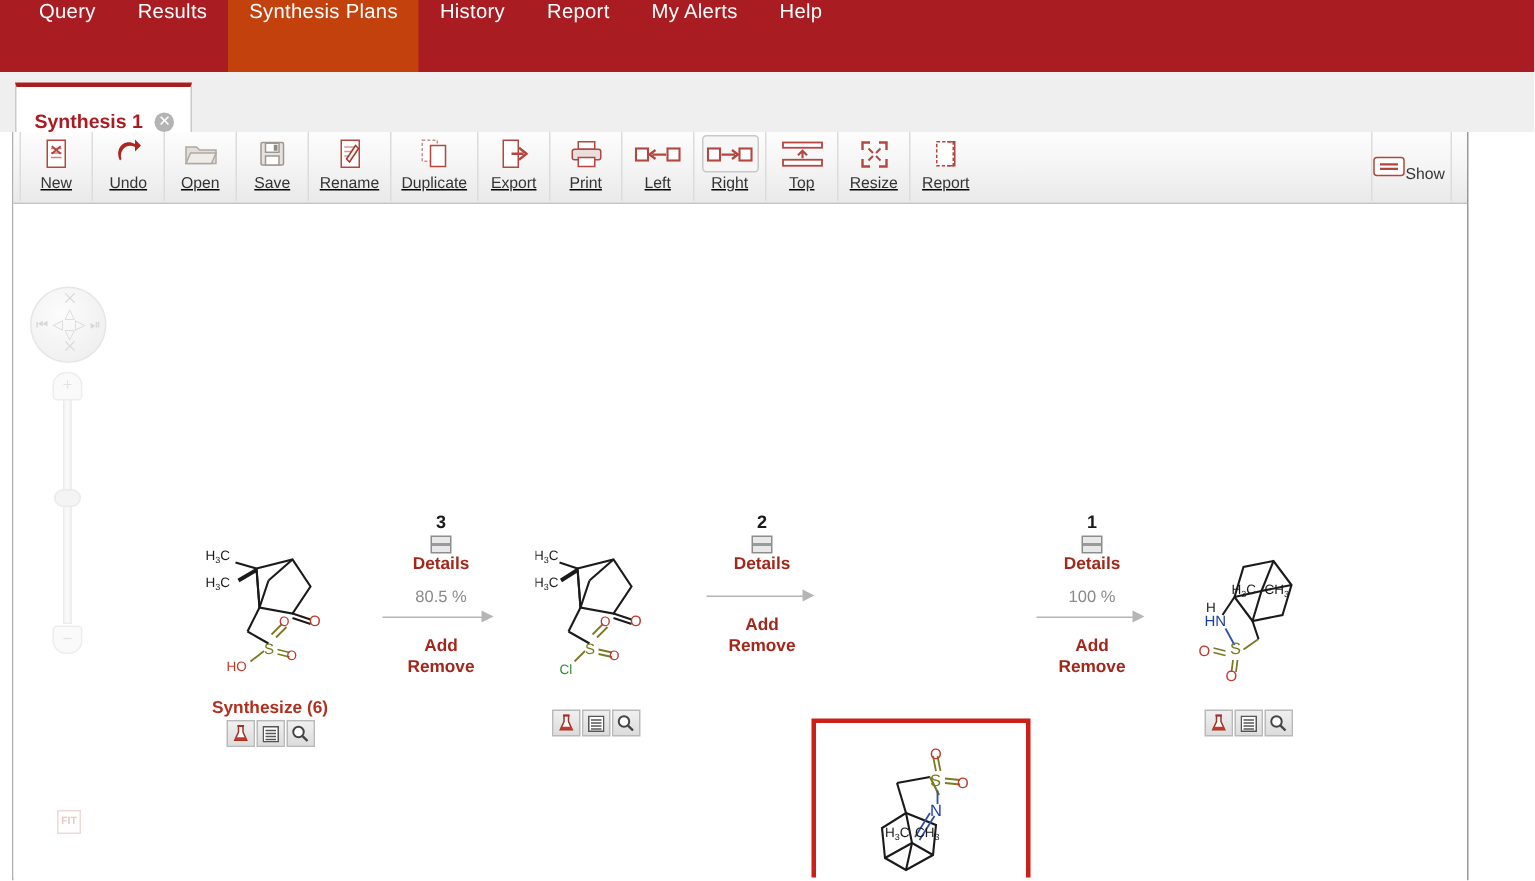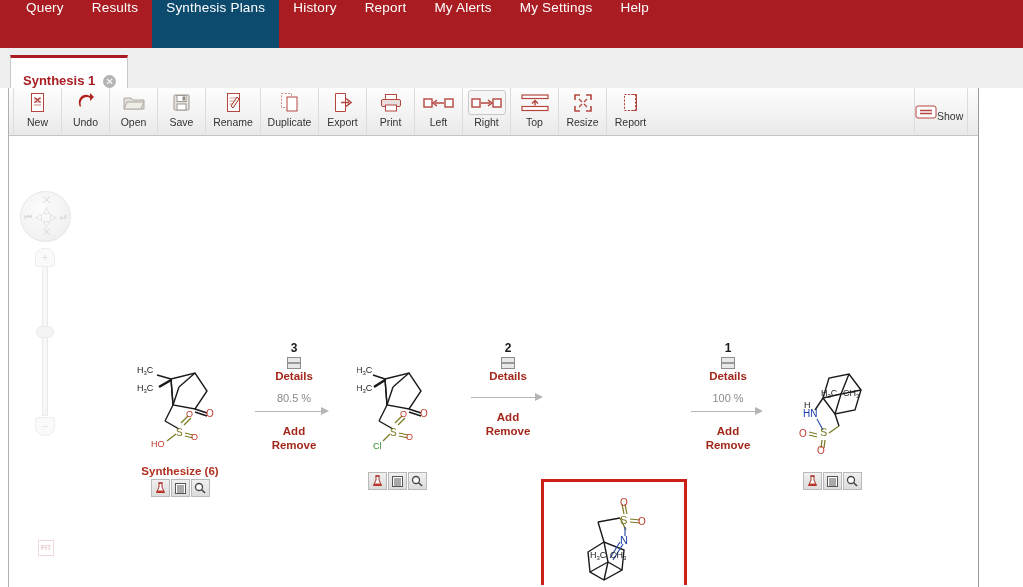--- a/index.html
+++ b/index.html
@@ -31,21 +31,21 @@
     align-items: flex-start;
     padding: 0 14px;
     color: #ffffff;
     font-size: 13.5px;
     font-weight: normal;
     letter-spacing: .2px;
     white-space: nowrap;
     cursor: pointer;
   }
   .navitem.active {
-    background: #0c4a6e;
+    background: #c2410c;
   }
   #navshadow {
     position: absolute;
     left: 0; top: 48px;
     width: 1023px; height: 3px;
     background: linear-gradient(to bottom, rgba(0,0,0,.13), rgba(0,0,0,0));
   }
 
   
   #tabstrip {
@@ -101,21 +101,21 @@
   #toolbar {
     position: absolute;
     left: 0; top: 0;
     width: 969px; height: 48px;
     background: linear-gradient(to bottom, #fdfdfd 0%, #f3f3f3 55%, #e9e9e9 100%);
     border-bottom: 1px solid #c4c4c4;
     display: flex;
     align-items: flex-start;
     box-sizing: border-box;
   }
-  #tbleft { display: flex; align-items: flex-end; padding-left: 4px; }
+  #tbleft { display: flex; align-items: flex-end; padding-left: 4px; text-decoration: underline; }
   #tbright { margin-left: auto; display: flex; padding-right: 10px; }
   .tbbtn {
     width: 48px;
     min-width: 48px;
     height: 46px;
     display: flex;
     flex-direction: column;
     align-items: center;
     justify-content: flex-start;
     padding-top: 3px;
@@ -341,23 +341,20 @@
       <span>Synthesis Plans</span>
     </div>
   <div class="navitem">
       <span>History</span>
     </div>
   <div class="navitem">
       <span>Report</span>
     </div>
   <div class="navitem">
       <span>My Alerts</span>
-    </div>
-  <div class="navitem">
-      <span>My Settings</span>
     </div>
   <div class="navitem">
       <span>Help</span>
     </div>
 </div>
 <div id="navshadow"></div>
 
 <div id="tabstrip">
   <div id="tab1">
     <span class="tablabel">Synthesis 1</span>

